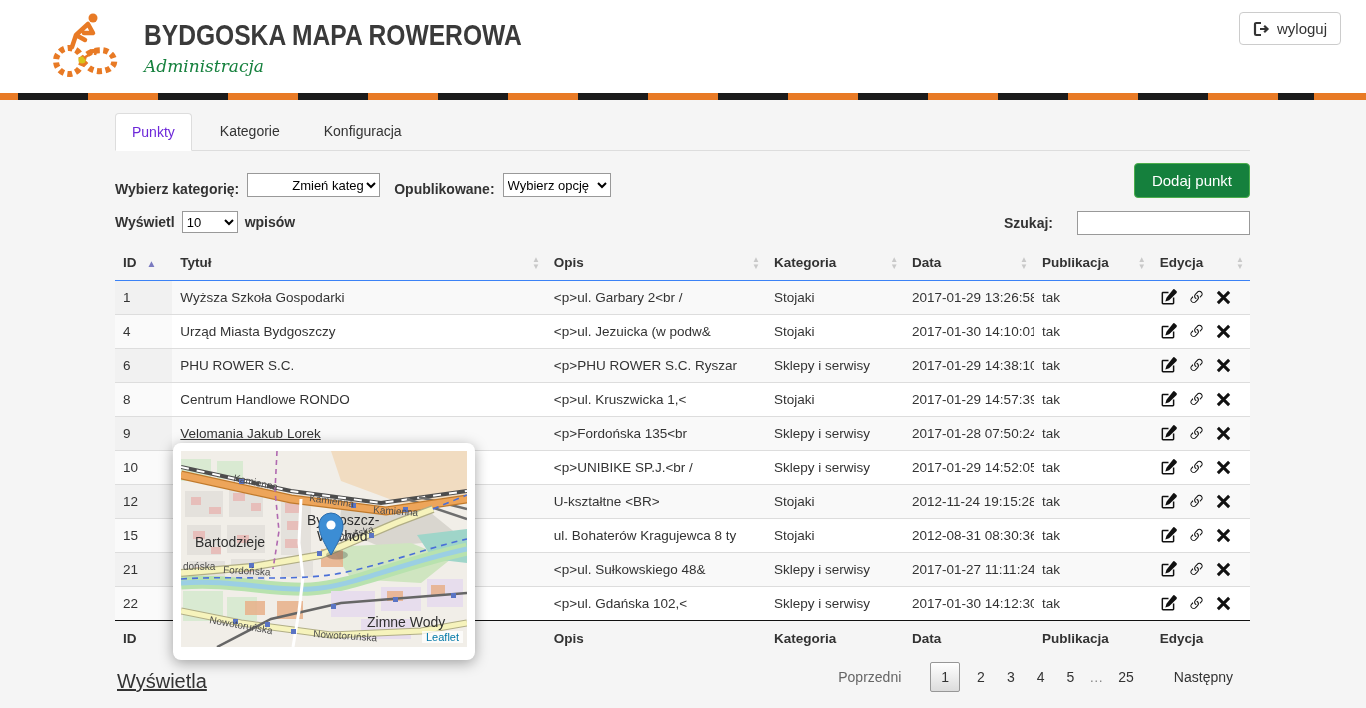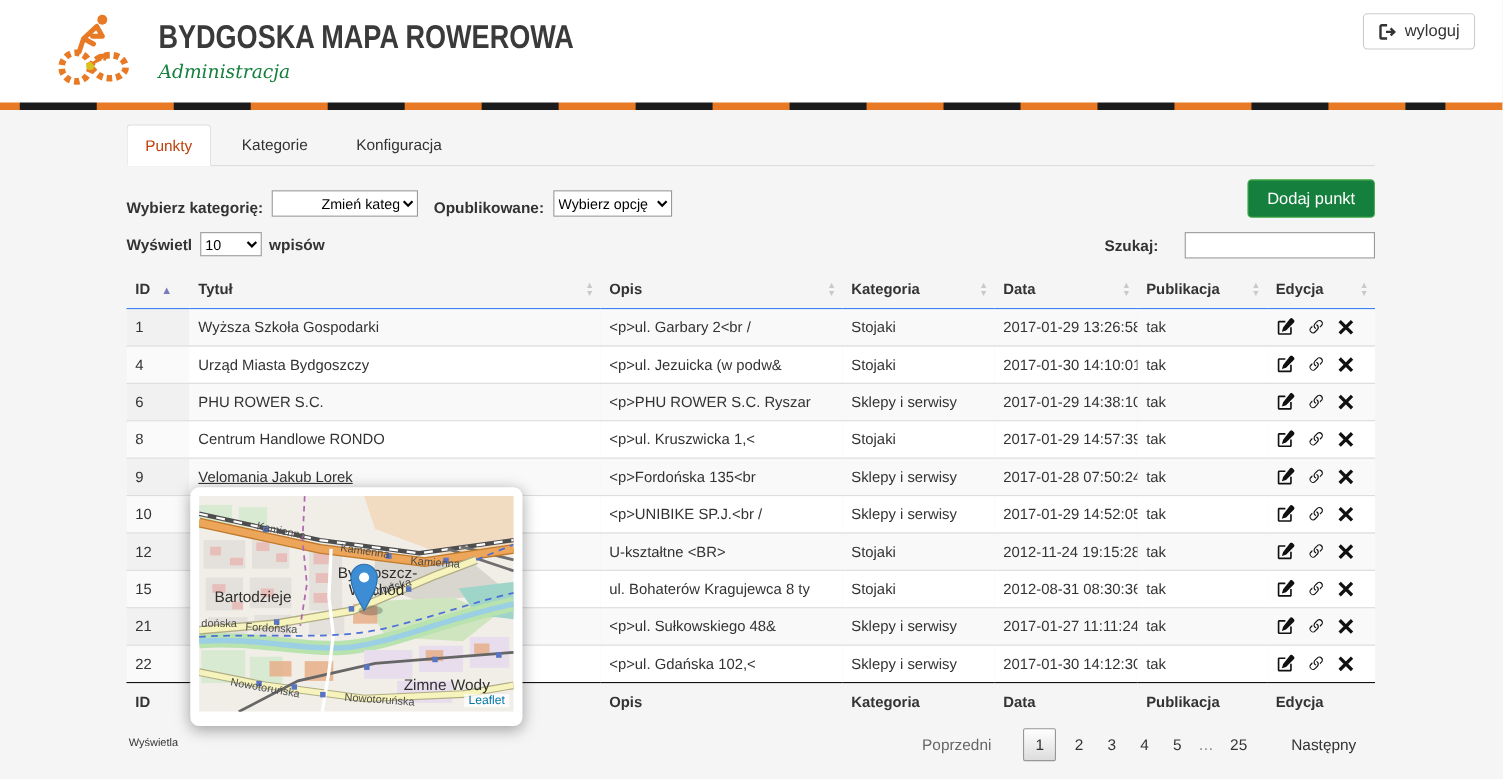--- a/index.html
+++ b/index.html
@@ -20,21 +20,21 @@
   
   .stripe { height:7px; background:repeating-linear-gradient(90deg, #e87a25 0 70px, #1b1b1b 70px 140px);
             background-position:-52px 0; }
 
   
   .container { margin:0 116px 0 115px; padding-top:13px; position:relative; }
 
   
   .tabs { list-style:none; border-bottom:1px solid #ddd; display:flex; }
   .tabs li { padding:10px 16px; font-size:14px; color:#333; margin-bottom:-1px; cursor:pointer; margin-right:12px; }
-  .tabs li.active { background:#fff; border:1px solid #ddd; border-bottom-color:#fff; border-radius:4px 4px 0 0; color:#c2410c; }
+  .tabs li.active { background:#fff; border:1px solid #ddd; border-bottom-color:#fff; border-radius:4px 4px 0 0; color:#6d28d9; }
 
   
   .filter-row { margin-top:12px; display:flex; align-items:flex-end; font-size:14px; position:relative; height:34px; }
   .filter-row .lbl { font-weight:bold; margin-right:8px; }
   .filter-row select { height:24px; font-size:13px; margin-right:14px; border:1px solid #999; background:#fff; }
   .sel-category { width:133px;padding-left:40px; }
   .sel-published { width:108px; }
   .add-btn { position:absolute; right:0; top:0; background:#15803d; border:1px solid #4cae4c; color:#fff;
              font-size:15px; padding:8px 17px; border-radius:4px; cursor:pointer; }
 
@@ -57,21 +57,21 @@
   tr.even { background:#ffffff; } tr.even td.id-cell { background:#fafafa; }
   .sorts { position:absolute; right:6px; top:50%; transform:translateY(-50%); display:flex; flex-direction:column;
            font-size:8px; line-height:7px; color:#c9c9c9; }
   .sort-asc { color:#7a7ac0; font-size:10px; margin-left:10px; }
   .row-link { text-decoration:underline; color:#333; cursor:pointer; }
   .actions { display:flex; gap:11px; align-items:center; }
   .actions svg { display:block; cursor:pointer; }
 
   
   .below { position:relative; height:60px; }
-  .info { position:absolute; left:2px; top:14px; font-size:10px; color:#333; }
+  .info { position:absolute; left:2px; top:14px; font-size:20px; color:#333;text-decoration:underline; }
   .paging { position:absolute; right:6px; top:6px; font-size:14px; display:flex; align-items:center; }
   .paging .pg { padding:6px 11px; color:#333; cursor:pointer; }
   .paging .pg.prev { color:#666; margin-right:18px; }
   .paging .pg.next { margin-left:18px; }
   .paging .pg.gap { color:#888; cursor:default; padding:6px 4px; }
   .paging .pg.current { background:linear-gradient(to bottom,#ffffff 0%,#dcdcdc 100%); border:1px solid #979797;
                         border-radius:2px; padding:6px 10px; margin-right:6px; }
 
   
   .map-popup { position:absolute; left:173px; top:443px; width:302px; background:#fff; border-radius:8px;

